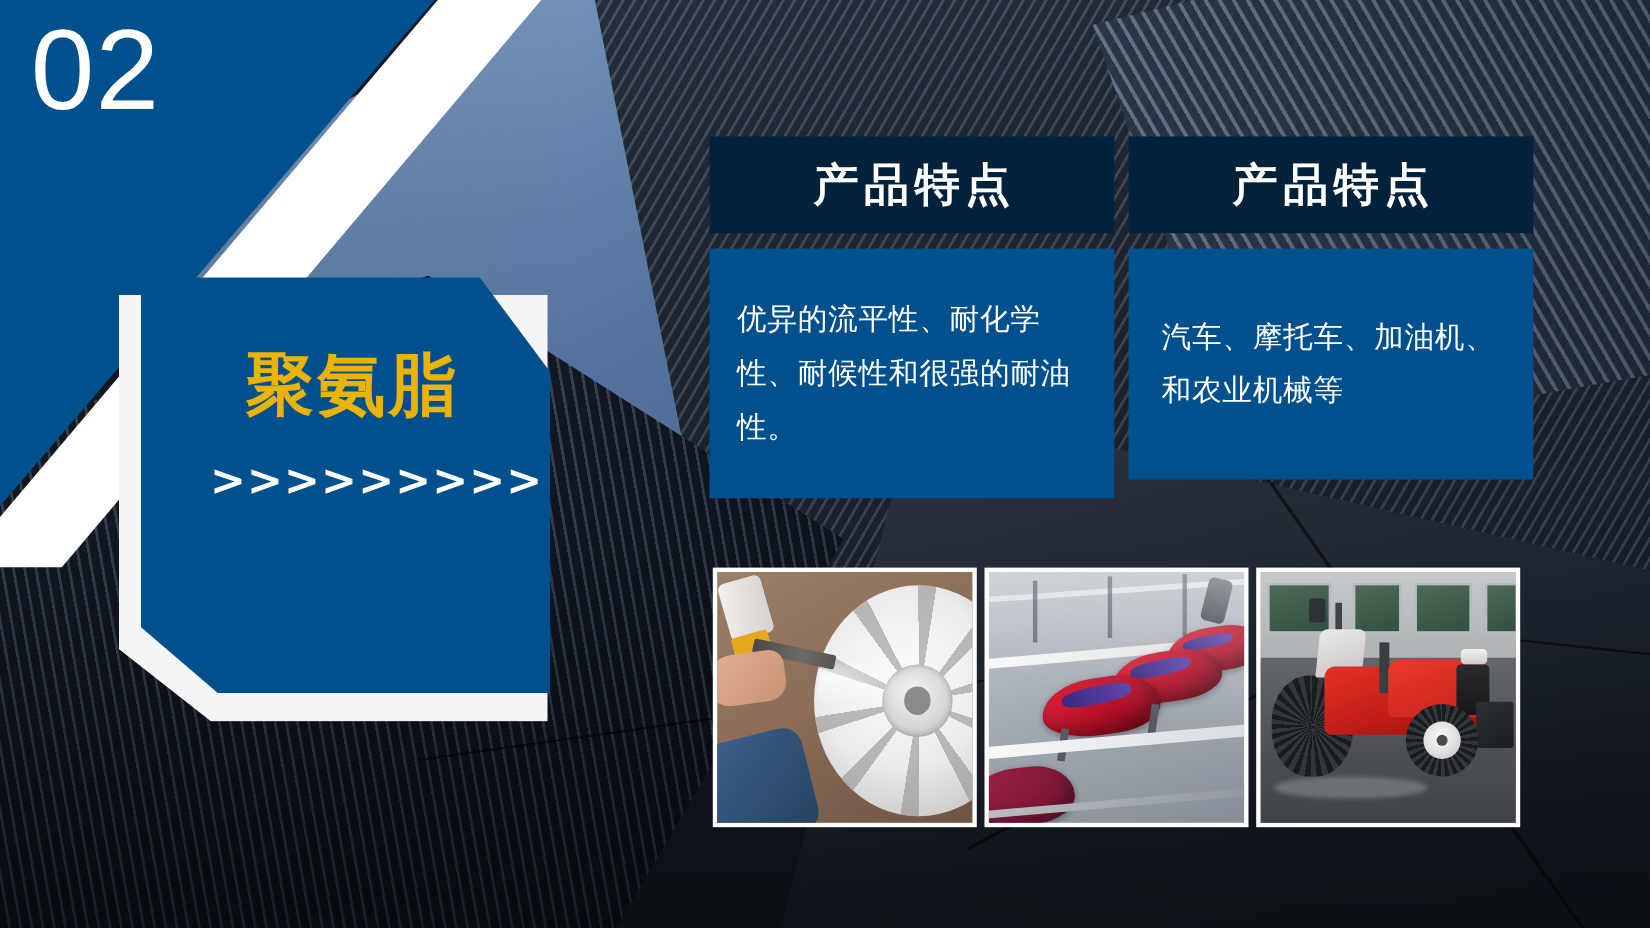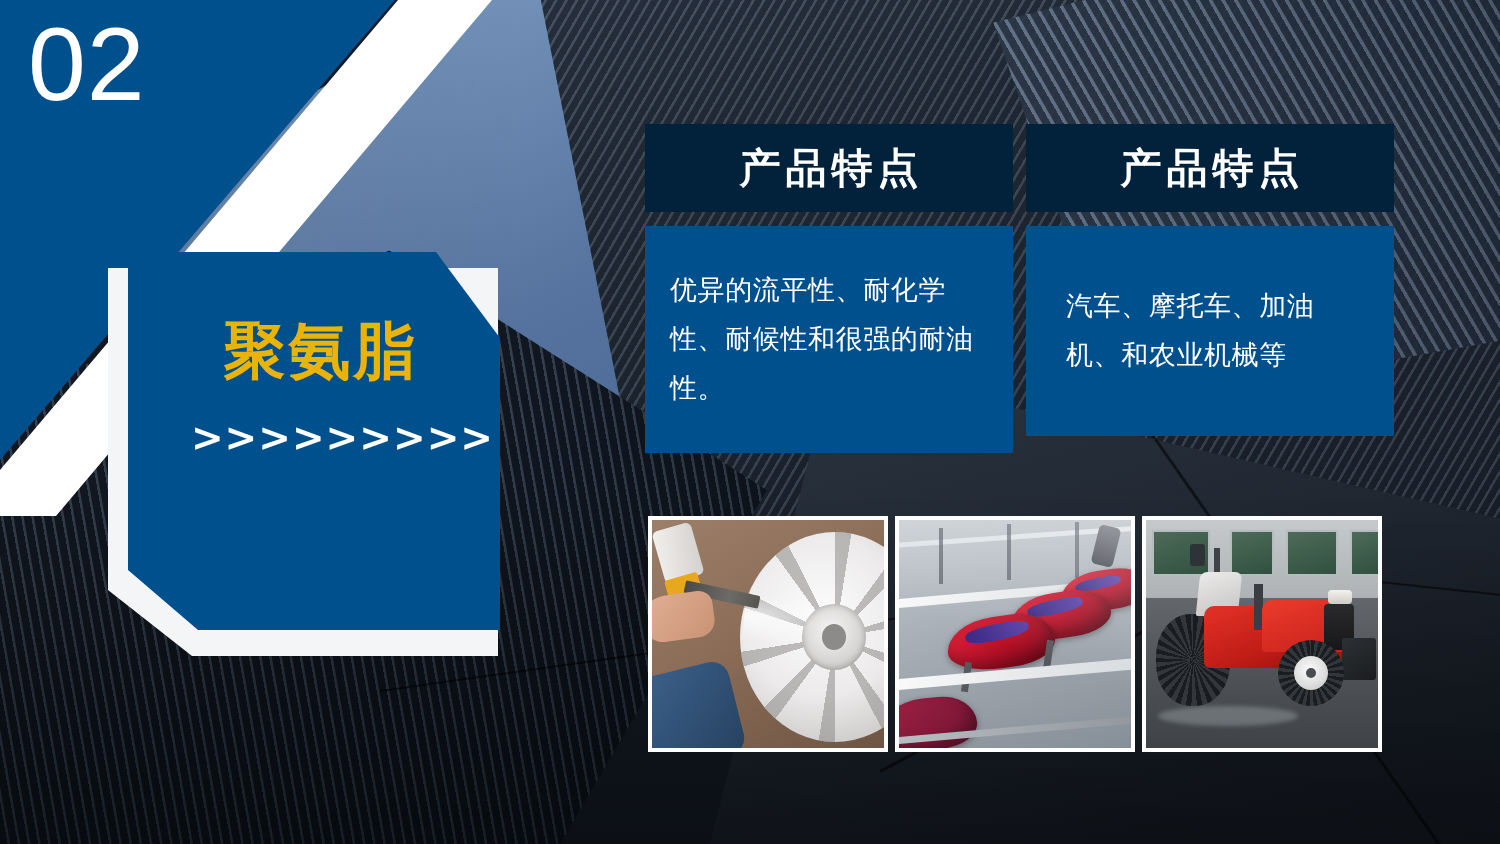--- a/index.html
+++ b/index.html
@@ -219,21 +219,21 @@
   }
   .card-body {
     background: #00508e;
     margin-top: 14px;
     box-sizing: border-box;
     padding: 40px 26px 40px 25px;
     min-height: 210px;
   }
   .card.right .card-body {
     padding-top: 56px;
-    padding-left: 40px;
+    padding-left: 30px;
   }
   .card-body-text {
     color: #ffffff;
     font-size: 27px;
     font-weight: 400;
     line-height: 1.82;
     letter-spacing: .6px;
   }
 
   

